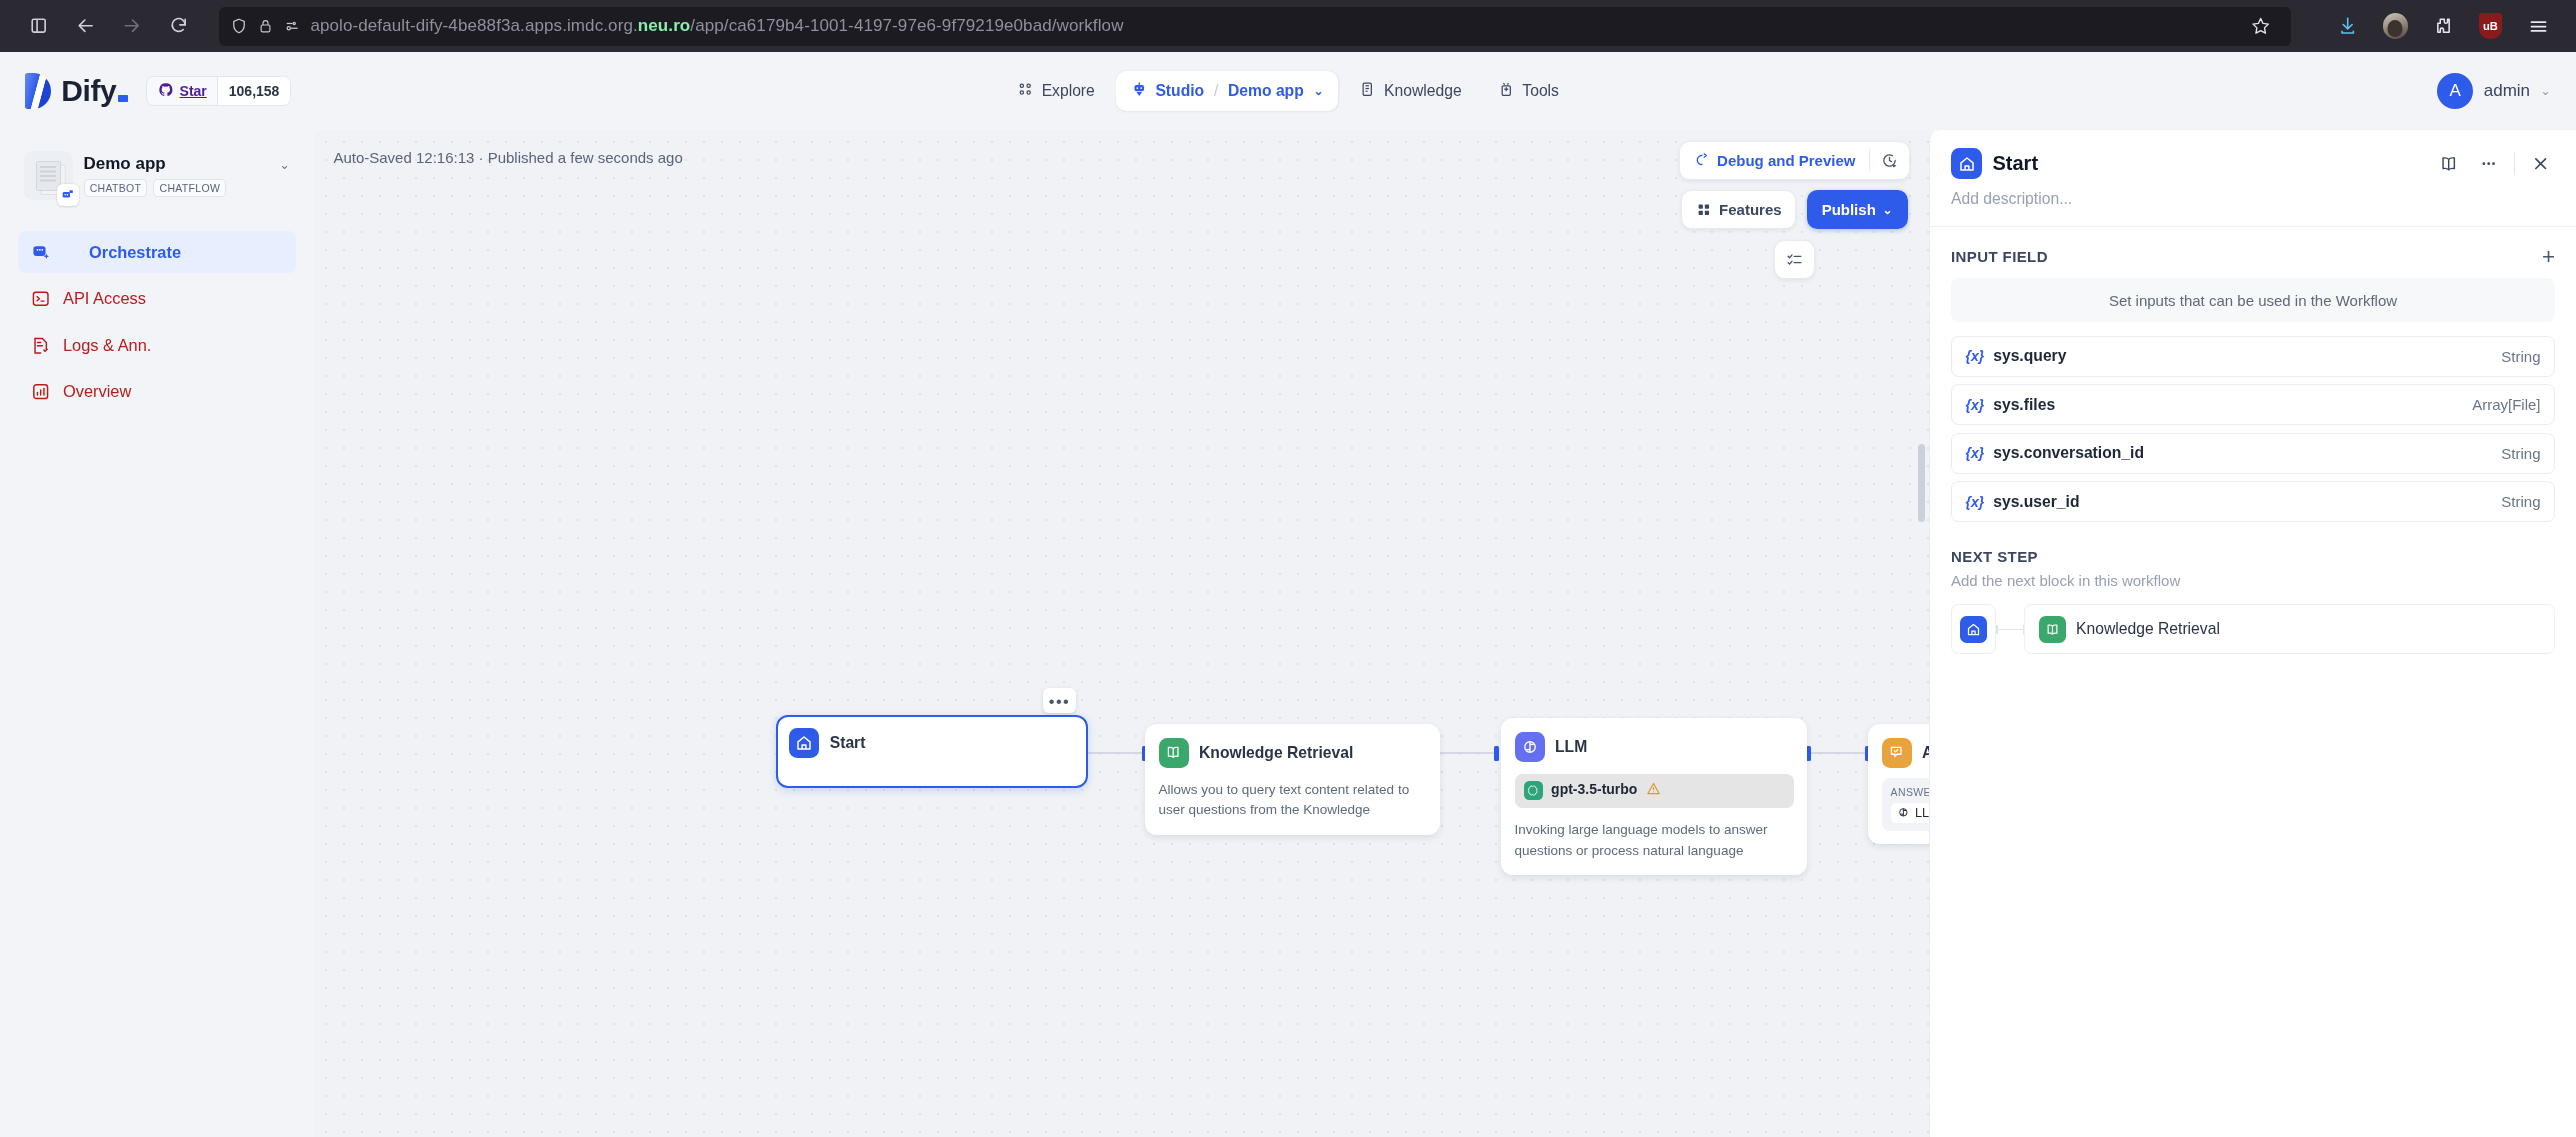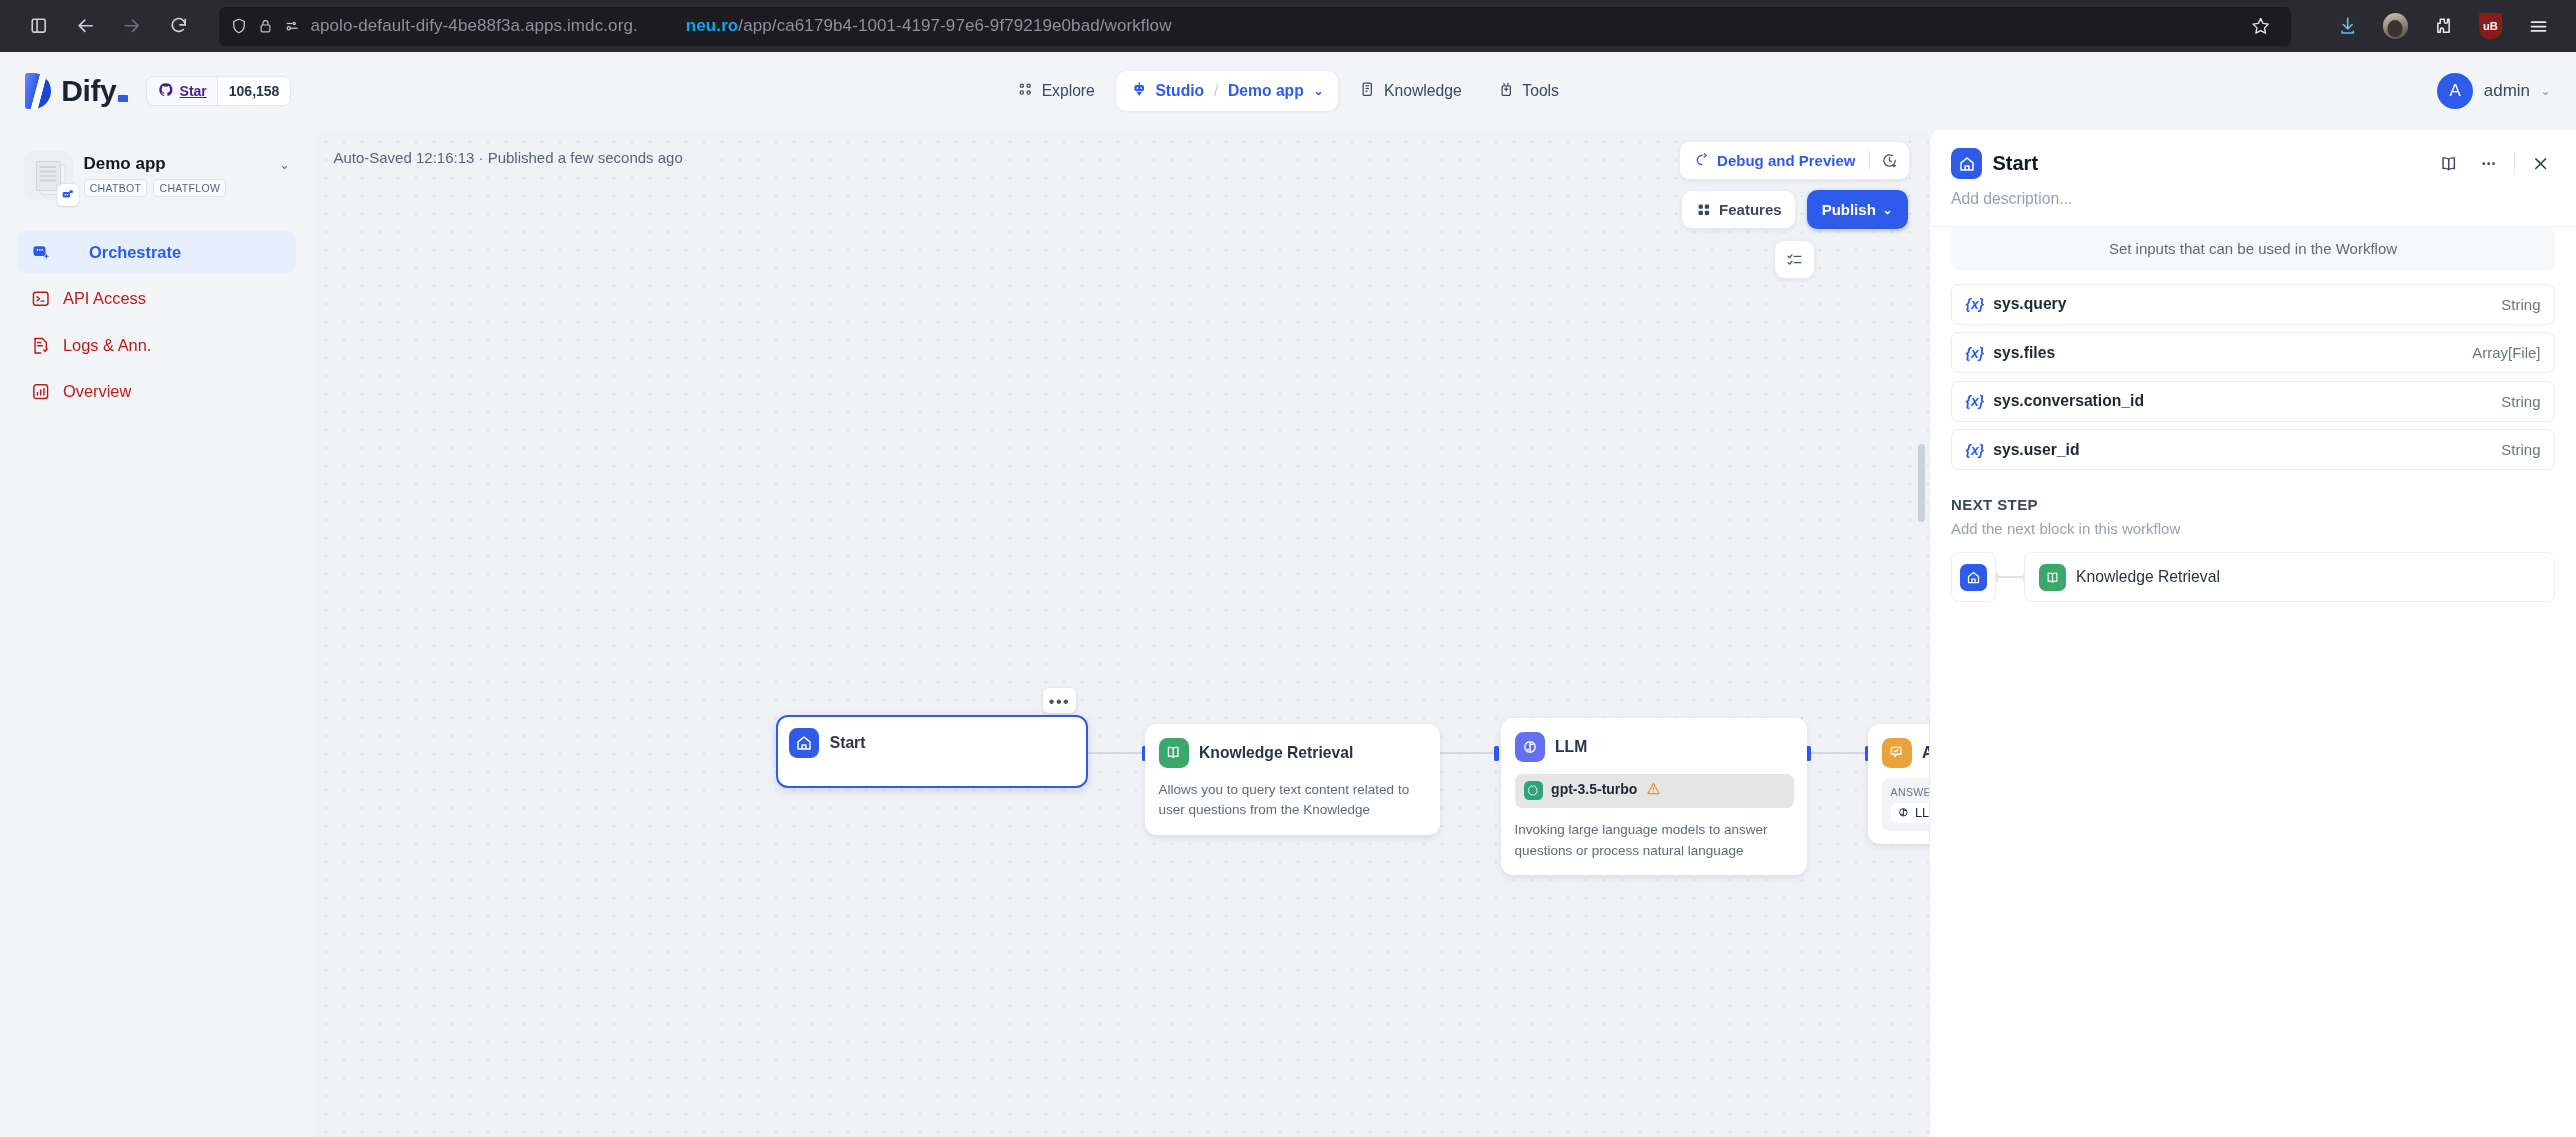--- a/index.html
+++ b/index.html
@@ -41,21 +41,21 @@
     gap: 10.5px;
   }
   .urlbar .ubicon { color: #c8c8d0; display:flex; align-items:center; }
   .url-text {
     font-size: 17px;
     color: #8f8f9d;
     white-space: nowrap;
     overflow: hidden;
     letter-spacing: 0.1px;
   }
-  .url-text .host { color: #0ea5e9; font-weight: 700; margin-left: 48px; }
+  .url-text .host { color: #86efac; font-weight: 700; }
   .star-btn {
     width: 39px; height: 39px;
     display:flex; align-items:center; justify-content:center;
     color: #e4e4ec; border-radius: 4.5px;
   }
   .chrome-right {
     display: flex; align-items: center; gap: 7.5px; padding-left: 27px;
   }
   .chrome-right .ci {
     width: 40px; height: 40px; border-radius: 6px;
@@ -801,20 +801,24 @@
               <line x1="6" y1="6" x2="18" y2="18"></line>
               <line x1="18" y1="6" x2="6" y2="18"></line>
             </svg>
         </div>
       </div>
     </div>
 
     <div class="panel-desc">Add description...</div>
     <div class="panel-sep"></div>
 
+    <div class="sect-head">
+      <div class="sect-title">INPUT FIELD</div>
+      <div class="sect-add">+</div>
+    </div>
 
     <div class="hint-box">Set inputs that can be used in the Workflow</div>
 
     <div class="var-list">
       <div class="var-row">
         <span class="var-x">{x}</span>
         <span class="var-name">sys.query</span>
         <span class="var-type">String</span>
       </div>
       <div class="var-row">

